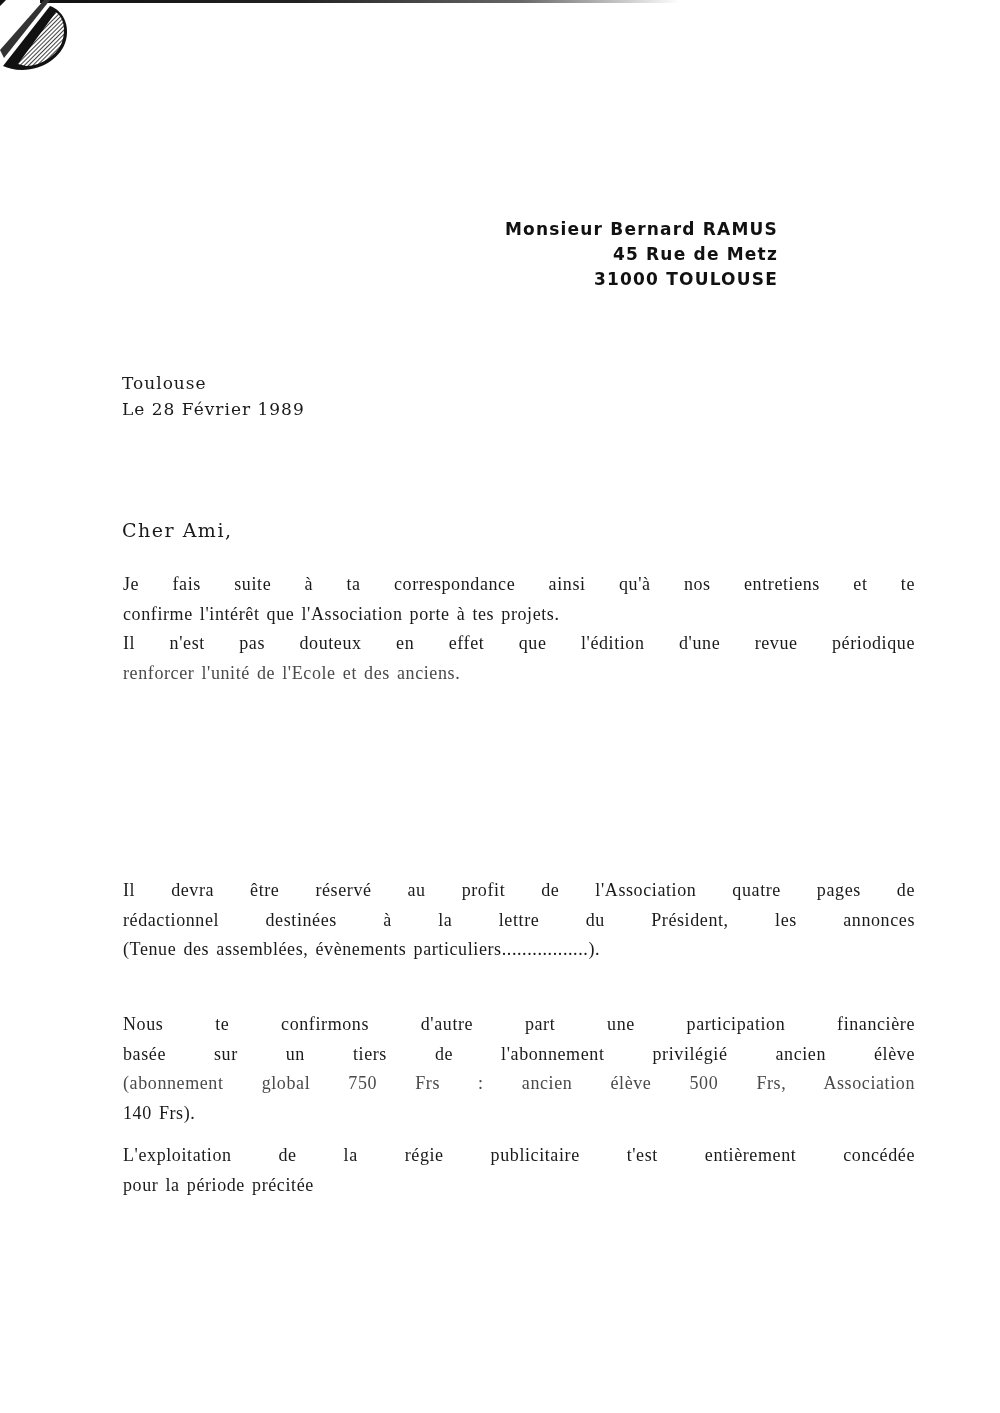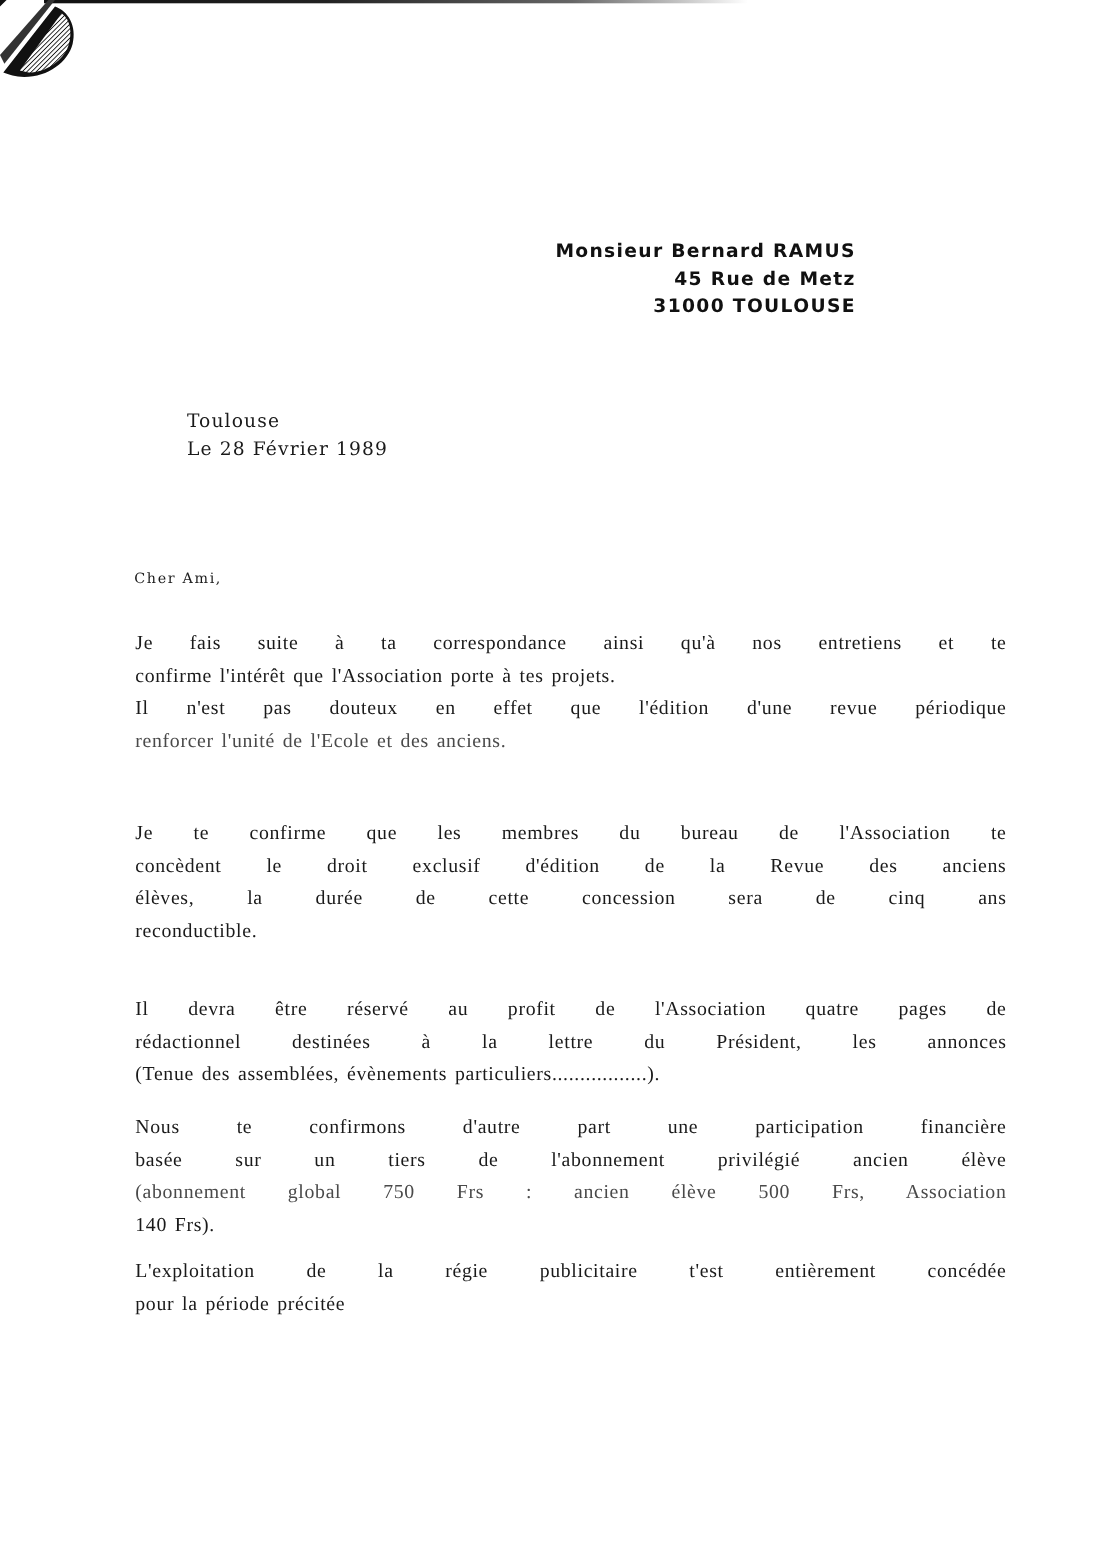--- a/index.html
+++ b/index.html
@@ -46,28 +46,27 @@
     .recipient div { white-space: nowrap; }
     .place-date {
       position: absolute;
       left: 122px;
       top: 370px;
       font-family: "DejaVu Serif", serif;
       font-size: 17px;
       line-height: 26px;
       letter-spacing: 1px;
       color: #1a1a1a;
-      margin-left: 48px;
     }
     .salutation {
       position: absolute;
       left: 122px;
       top: 519px;
       font-family: "DejaVu Serif", serif;
-      font-size: 13px;
+      font-size: 19px;
       letter-spacing: 1.5px;
       color: #1a1a1a;
     }
     .body-text {
       position: absolute;
       left: 123px;
       width: 792px;
       font-family: "Liberation Serif", serif;
       font-size: 18px;
       line-height: 29.5px;
@@ -81,21 +80,21 @@
       white-space: nowrap;
       text-align: justify;
       text-align-last: justify;
     }
     .body-text .line.last {
       text-align-last: left;
     }
     .faded { color: #4a4a4a; }
     #p1 { top: 570px; }
     #p2 { top: 743px; }
-    #p3 { top: 903px; }
+    #p3 { top: 876px; }
     #p4 { top: 998px; margin-top: 12px; }
     #p5 { top: 1141px; }
   </style>
 </head>
 <body>
 
 <div class="page">
 
   <div class="top-edge"></div>
 
@@ -126,26 +125,20 @@
 
   <div class="salutation">Cher Ami,</div>
 
   <div class="body-text" id="p1">
     <span class="line">Je fais suite à ta correspondance ainsi qu'à nos entretiens et te</span>
     <span class="line last">confirme l'intérêt que l'Association porte à tes projets.</span>
     <span class="line">Il n'est pas douteux en effet que l'édition d'une revue périodique</span>
     <span class="line last faded">renforcer l'unité de l'Ecole et des anciens.</span>
   </div>
 
-  <div class="body-text" id="p2">
-    <span class="line">Je te confirme que les membres du bureau de l'Association te</span>
-    <span class="line">concèdent le droit exclusif d'édition de la Revue des anciens</span>
-    <span class="line">élèves, la durée de cette concession sera de cinq ans</span>
-    <span class="line last">reconductible.</span>
-  </div>
 
   <div class="body-text" id="p3">
     <span class="line">Il devra être réservé au profit de l'Association quatre pages de</span>
     <span class="line">rédactionnel destinées à la lettre du Président, les annonces</span>
     <span class="line last">(Tenue des assemblées, évènements particuliers.................).</span>
   </div>
 
   <div class="body-text" id="p4">
     <span class="line">Nous te confirmons d'autre part une participation financière</span>
     <span class="line">basée sur un tiers de l'abonnement privilégié ancien élève</span>

